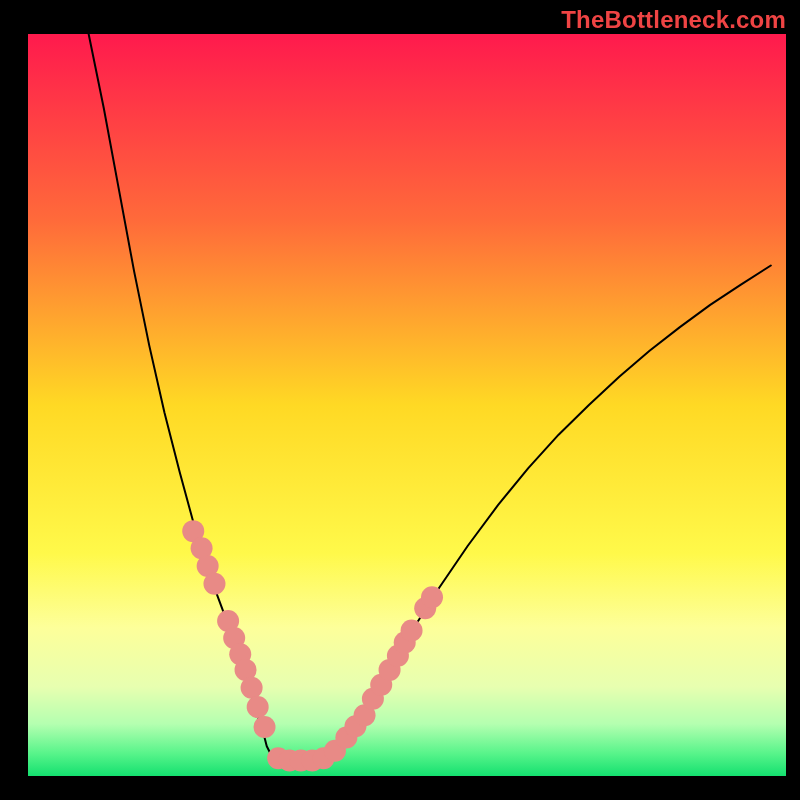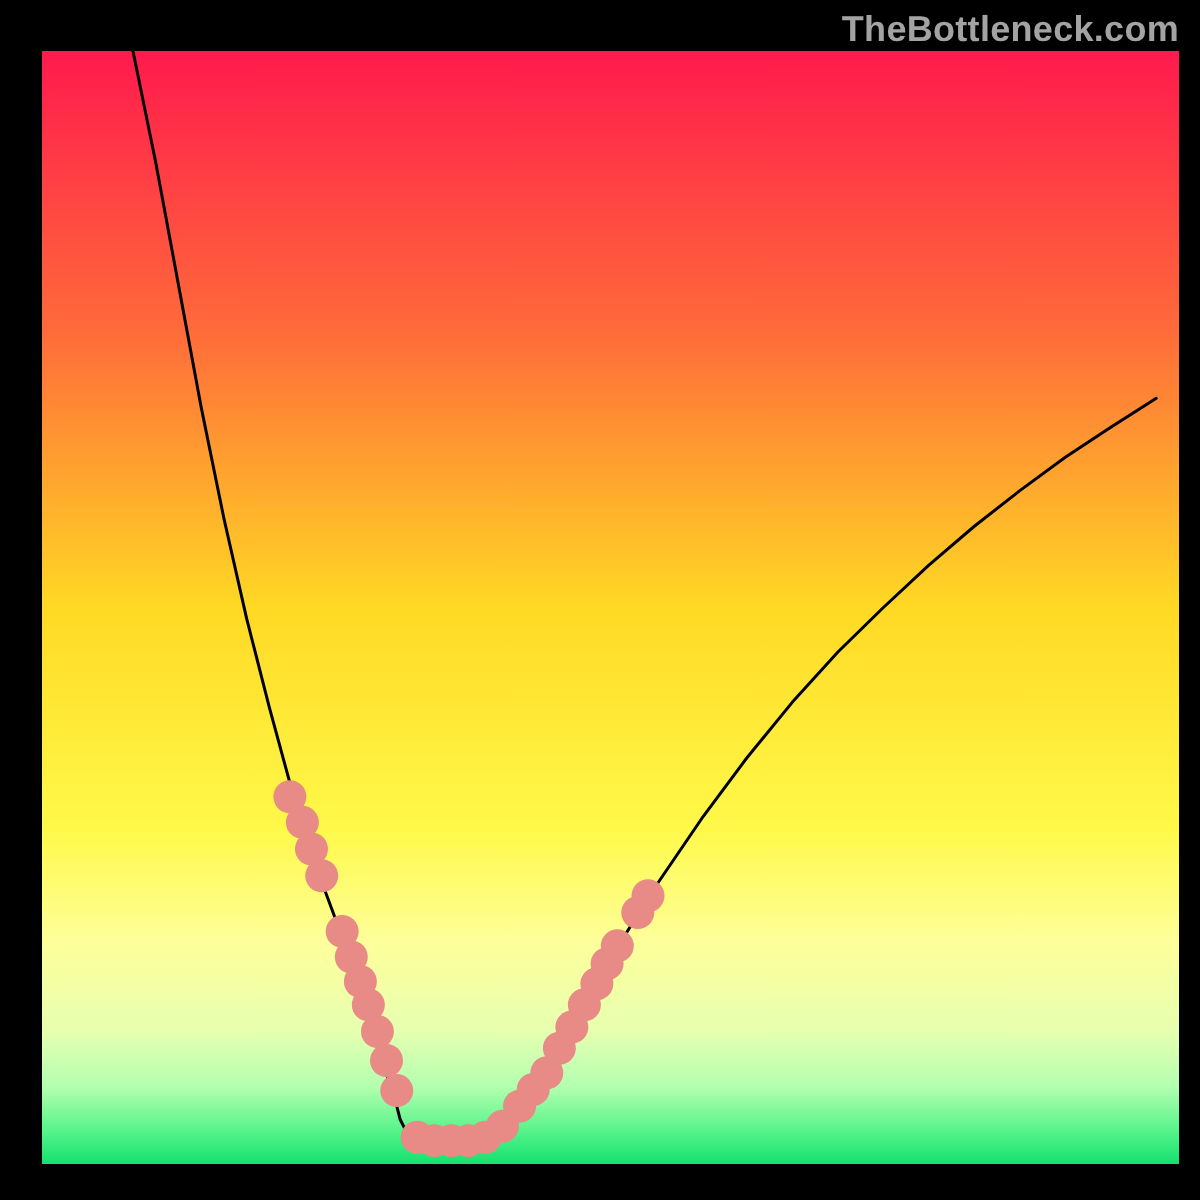--- a/index.html
+++ b/index.html
@@ -15,21 +15,21 @@
     position: absolute;
     top: 0;
     left: 0;
     width: 800px;
     height: 800px;
   }
   .watermark {
     position: absolute;
     top: 6px;
     right: 14px;
-    color: #a3a3a3;
+    color: #ef4444;
     font-size: 24px;
     font-weight: 600;
     letter-spacing: 0.2px;
     user-select: none;
   }
 </style>
 </head>
 <body>
 
 <div class="canvas-wrap">

